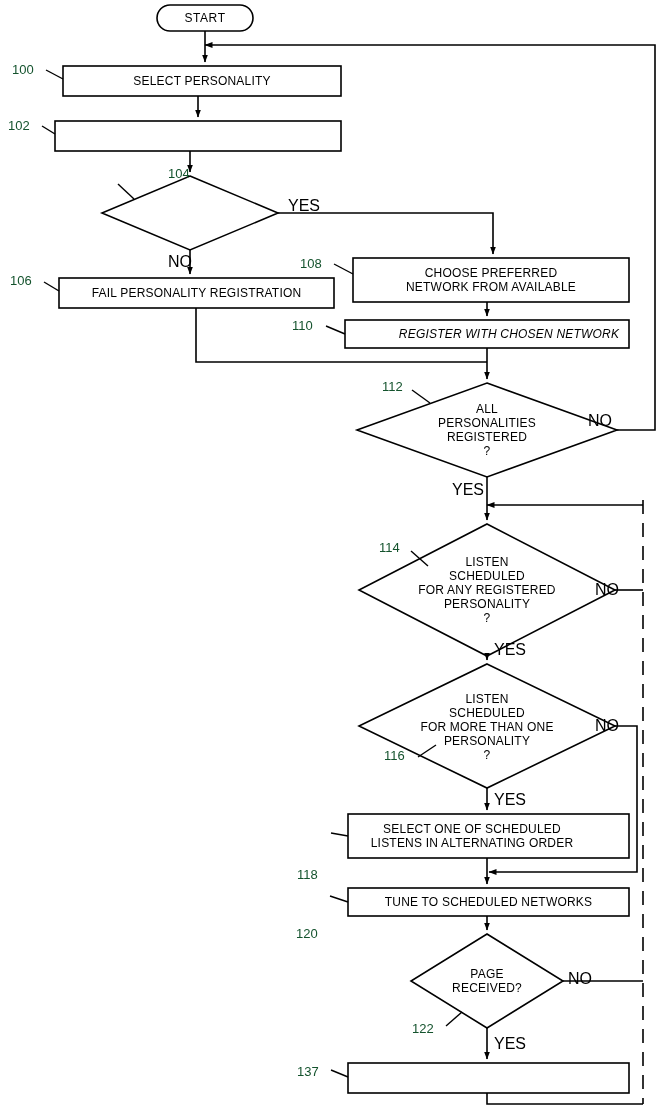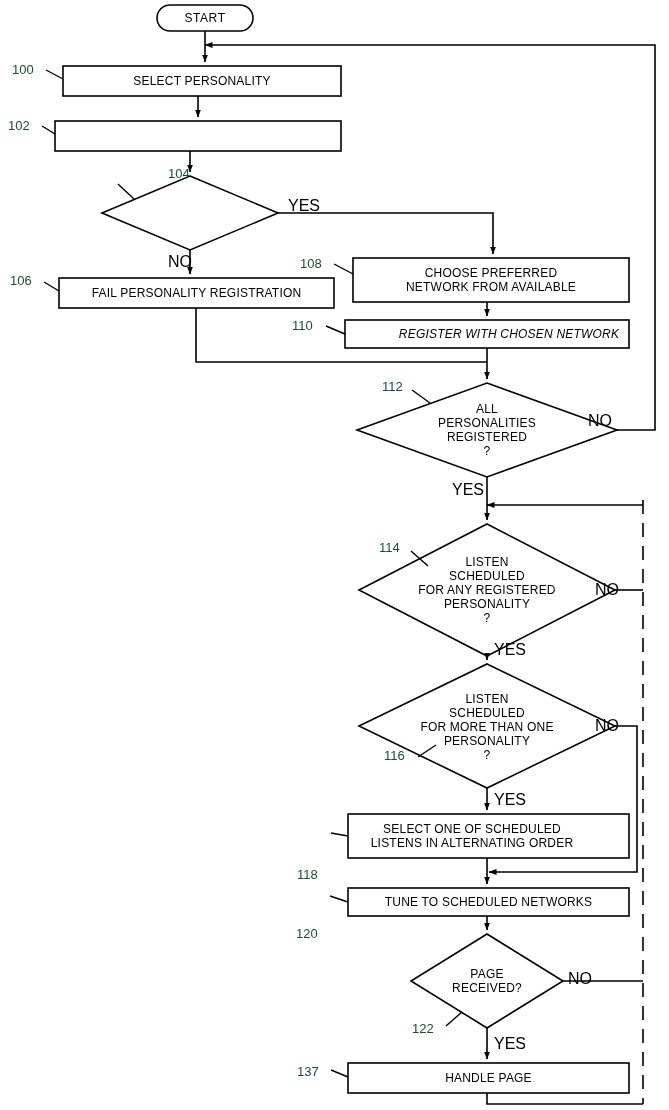--- a/index.html
+++ b/index.html
@@ -170,21 +170,20 @@
   <div class="node-text" style="left:392px; top:682px; width:190px; height:90px;">LISTEN
 SCHEDULED
 FOR MORE THAN ONE
 PERSONALITY
 ?</div>
   <div class="node-text" style="left:348px; top:814px; width:248px; height:44px;">SELECT ONE OF SCHEDULED
 LISTENS IN ALTERNATING ORDER</div>
   <div class="node-text" style="left:348px; top:888px; width:281px; height:28px;">TUNE TO SCHEDULED NETWORKS</div>
   <div class="node-text" style="left:430px; top:959px; width:114px; height:44px;">PAGE
 RECEIVED?</div>
-  <div class="node-text" style="left:348px; top:1063px; width:281px; height:30px;">HANDLE PAGE</div>
 
   <div class="ref-num" style="left:12px; top:62px;">100</div>
   <div class="ref-num" style="left:8px; top:118px;">102</div>
   <div class="ref-num" style="left:120px; top:166px;margin-left:48px;">104</div>
   <div class="ref-num" style="left:10px; top:273px;">106</div>
   <div class="ref-num" style="left:300px; top:256px;">108</div>
   <div class="ref-num" style="left:292px; top:318px;">110</div>
   <div class="ref-num" style="left:382px; top:379px;">112</div>
   <div class="ref-num" style="left:379px; top:540px;">114</div>
   <div class="ref-num" style="left:384px; top:748px;">116</div>

